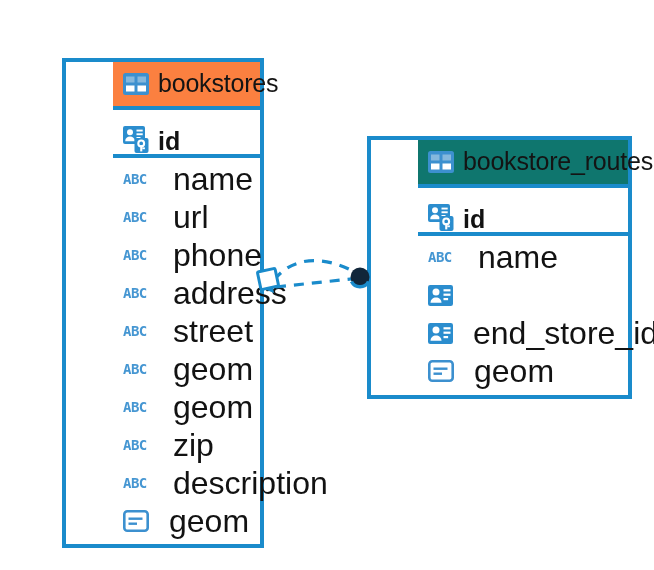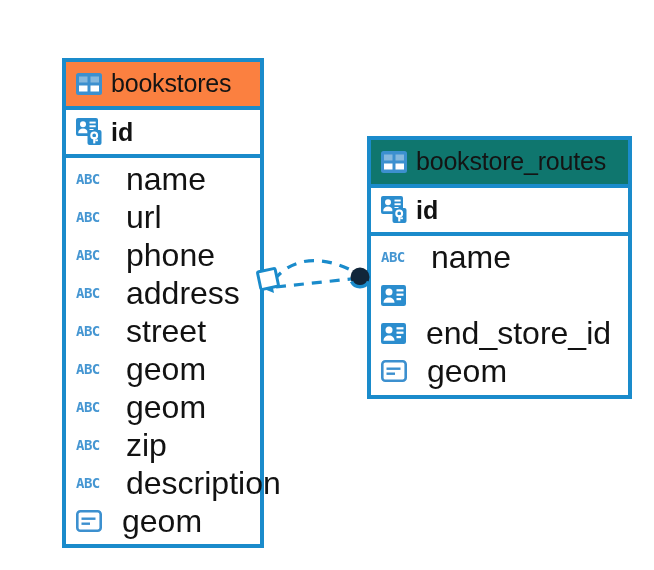--- a/index.html
+++ b/index.html
@@ -22,20 +22,21 @@
   }
 
   
   .entity {
     position: absolute;
     box-sizing: border-box;
     background: #ffffff;
     border: 4px solid #1a8bcb;
     display: flex;
     flex-direction: column;
+    padding-left: 47px;
   }
   #entity-bookstores {
     left: 62px;
     top: 58px;
     width: 202px;
     height: 490px;
   }
   #entity-bookstore-routes {
     left: 367px;
     top: 136px;
@@ -58,21 +59,21 @@
   .entity-title {
     font-size: 25px;
     color: #141414;
     line-height: 1;
     white-space: nowrap;
     letter-spacing: -0.2px;
   }
 
   .pk-row {
     display: flex;
-    align-items: center;
+    align-items: flex-end;
     gap: 7px;
     height: 48px;
     padding: 0 10px;
     box-sizing: border-box;
     border-bottom: 4px solid #1a8bcb;
     background: #ffffff;
   }
   .pk-row .field-label {
     font-size: 25px;
     font-weight: bold;

